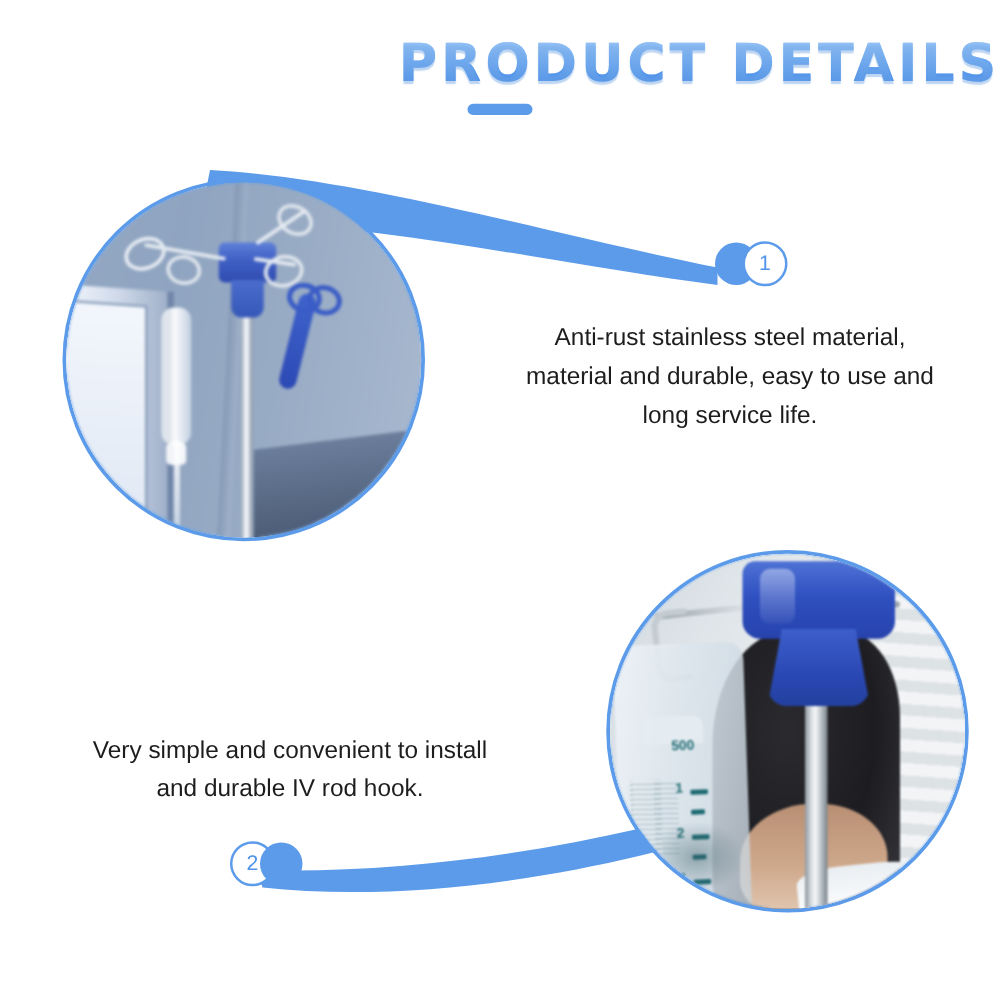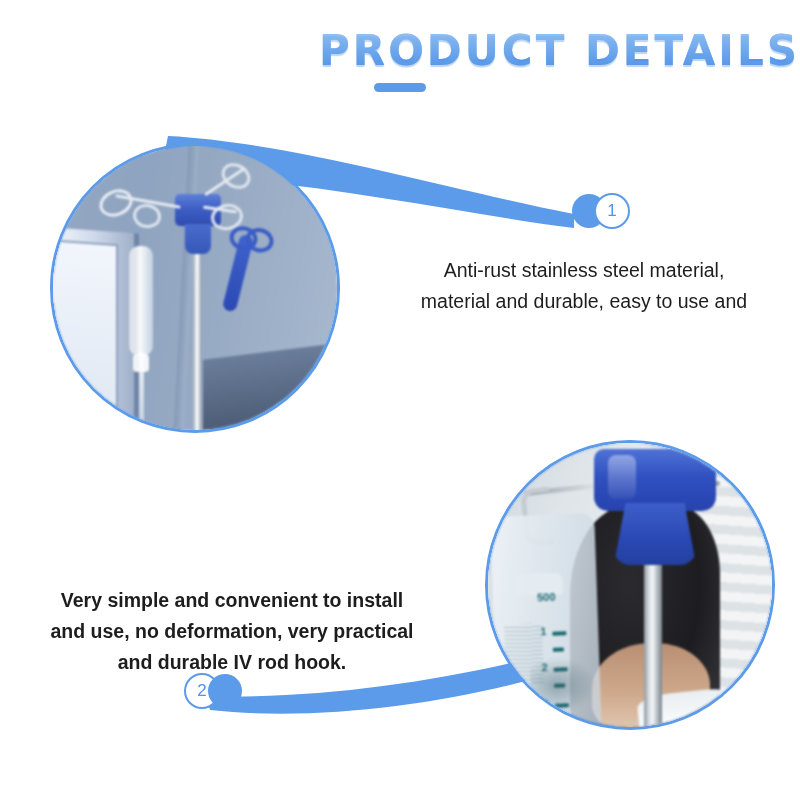--- a/index.html
+++ b/index.html
@@ -288,21 +288,21 @@
   .desc {
     position: absolute;
     color: #1d1d1d;
     font-family: "Liberation Sans", sans-serif;
     font-size: 19.5px;
     line-height: 31px;
     text-align: center;
     z-index: 5;
   }
   #desc-1 { left: 388px; top: 255px; width: 392px; }
-  #desc-2 { left: 36px; top: 585px; width: 392px; font-weight: bold; }
+  #desc-2 { left: 36px; top: 585px; width: 392px; }
   .desc p { margin: 0; text-align: center; }
 </style>
 </head>
 <body>
 
 <div class="page">
 
   <div class="title-block">
     <div class="page-title">PRODUCT DETAILS</div>
     <div class="title-underline"></div>
@@ -389,21 +389,21 @@
   </div>
 
   <div class="badge-group" id="badge-2">
     <div class="badge-ring">2</div>
     <div class="badge-dot"></div>
   </div>
 
   <div class="desc" id="desc-1">
     <p>Anti-rust stainless steel material,</p>
     <p>material and durable, easy to use and</p>
+    <p>long service life.</p>
   </div>
 
   <div class="desc" id="desc-2">
     <p>Very simple and convenient to install</p>
-    <p>and use, no deformation, very practical</p>
     <p>and durable IV rod hook.</p>
   </div>
 
 </div>
 
 </body></html>

